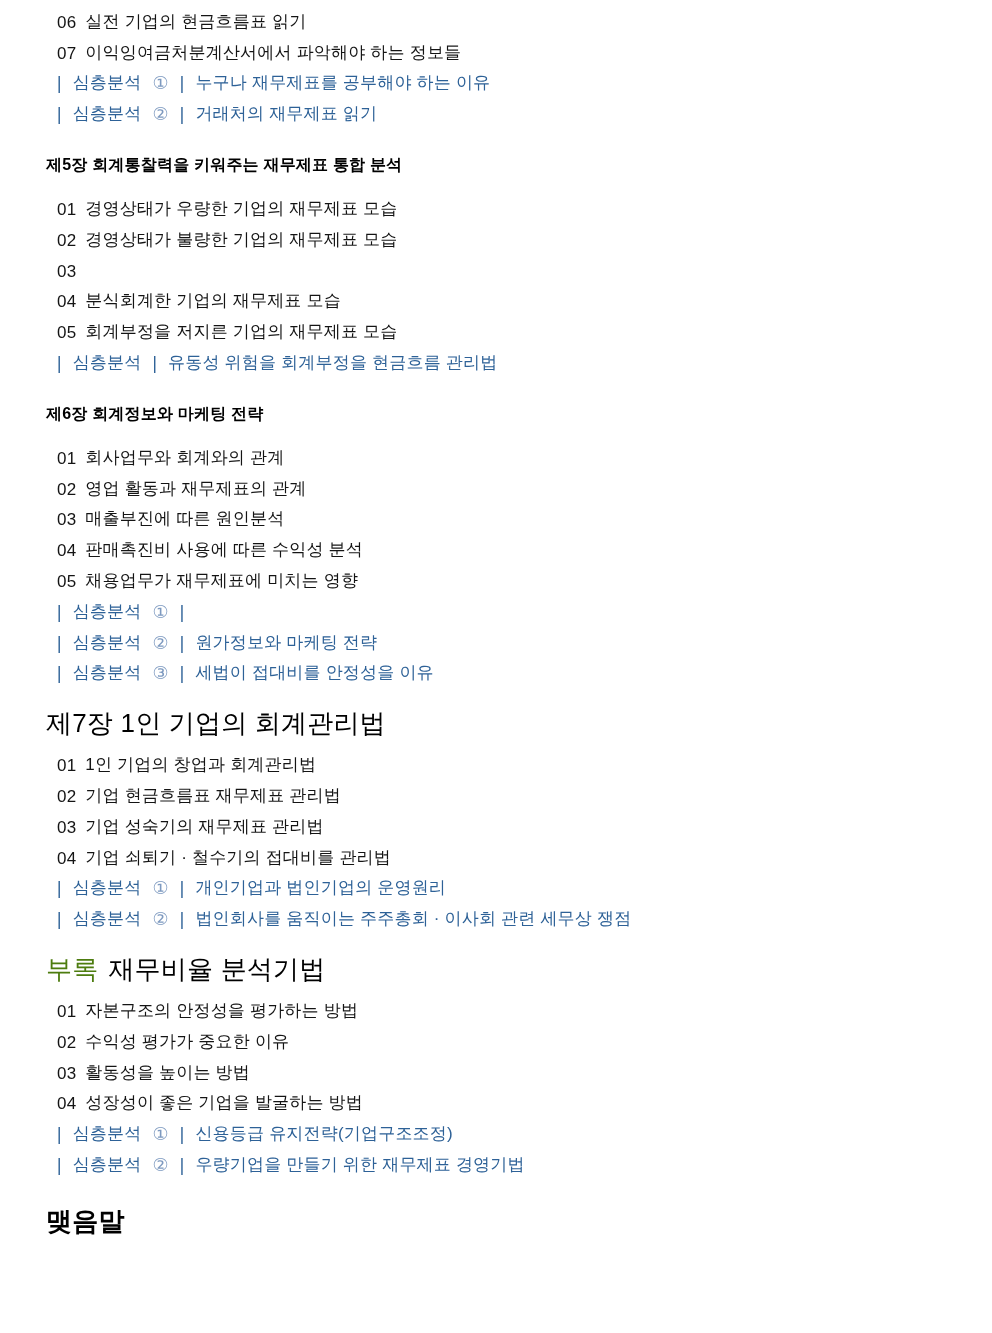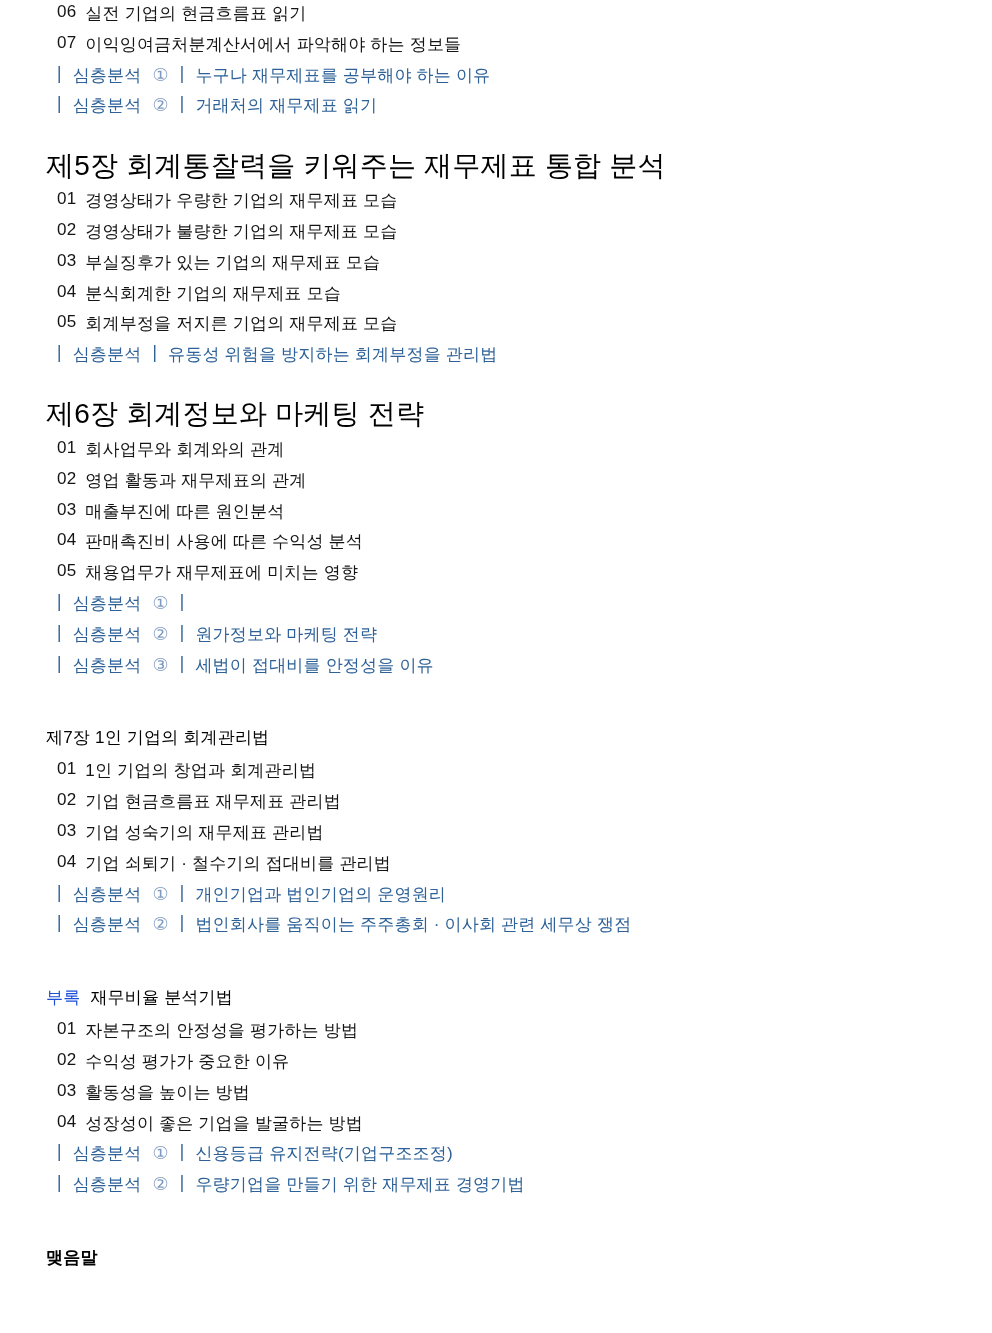--- a/index.html
+++ b/index.html
@@ -17,39 +17,38 @@
   .section.first { margin-top: 0; }
   .section.closing { margin-top: 28px; }
 
   .heading {
     display: flex;
     align-items: center;
     letter-spacing: 0.2px;
     color: #000000;
   }
   .heading.major {
-    font-size: 28px;
-    font-weight: normal;
+    font-size: 16px;
+    font-weight: bold;
     height: 37px;
     margin-bottom: 5px;
   }
   .heading.minor {
-    font-size: 17px;
+    font-size: 26px;
     font-weight: normal;
     height: 35px;
     margin-bottom: 4px;
-    margin-top: 36px;
   }
   .heading.bold { font-weight: bold; }
-  .appendix-label { color: #1d4ed8; margin-right: 10px; }
+  .appendix-label { color: #4d7c0f; margin-right: 10px; }
 
   .line {
     height: 30.8px;
     display: flex;
-    align-items: flex-start;
+    align-items: flex-end;
     font-size: 17px;
     letter-spacing: 0.2px;
     margin-left: 11px;
     white-space: pre;
   }
   .item .inum { margin-right: 9px; }
   .item .ititle {}
 
   .deep { color: #2d6197; }
   .deep .bar {
@@ -101,35 +100,34 @@
     <div class="line item">
       <span class="inum">01</span>
       <span class="ititle">경영상태가 우량한 기업의 재무제표 모습</span>
     </div>
     <div class="line item">
       <span class="inum">02</span>
       <span class="ititle">경영상태가 불량한 기업의 재무제표 모습</span>
     </div>
     <div class="line item">
       <span class="inum">03</span>
-      <span class="ititle">부실징후가 있는 기업의 재무제표 모습</span>
     </div>
     <div class="line item">
       <span class="inum">04</span>
       <span class="ititle">분식회계한 기업의 재무제표 모습</span>
     </div>
     <div class="line item">
       <span class="inum">05</span>
       <span class="ititle">회계부정을 저지른 기업의 재무제표 모습</span>
     </div>
     <div class="line deep">
       <span class="bar">|</span>
       <span class="dlabel">심층분석</span>
       <span class="bar">|</span>
-      <span class="dtitle">유동성 위험을 방지하는 회계부정을 관리법</span>
+      <span class="dtitle">유동성 위험을 회계부정을 현금흐름 관리법</span>
     </div>
   </div>
 
   <div class="section">
     <div class="heading major">제6장 회계정보와 마케팅 전략</div>
     <div class="line item">
       <span class="inum">01</span>
       <span class="ititle">회사업무와 회계와의 관계</span>
     </div>
     <div class="line item">

